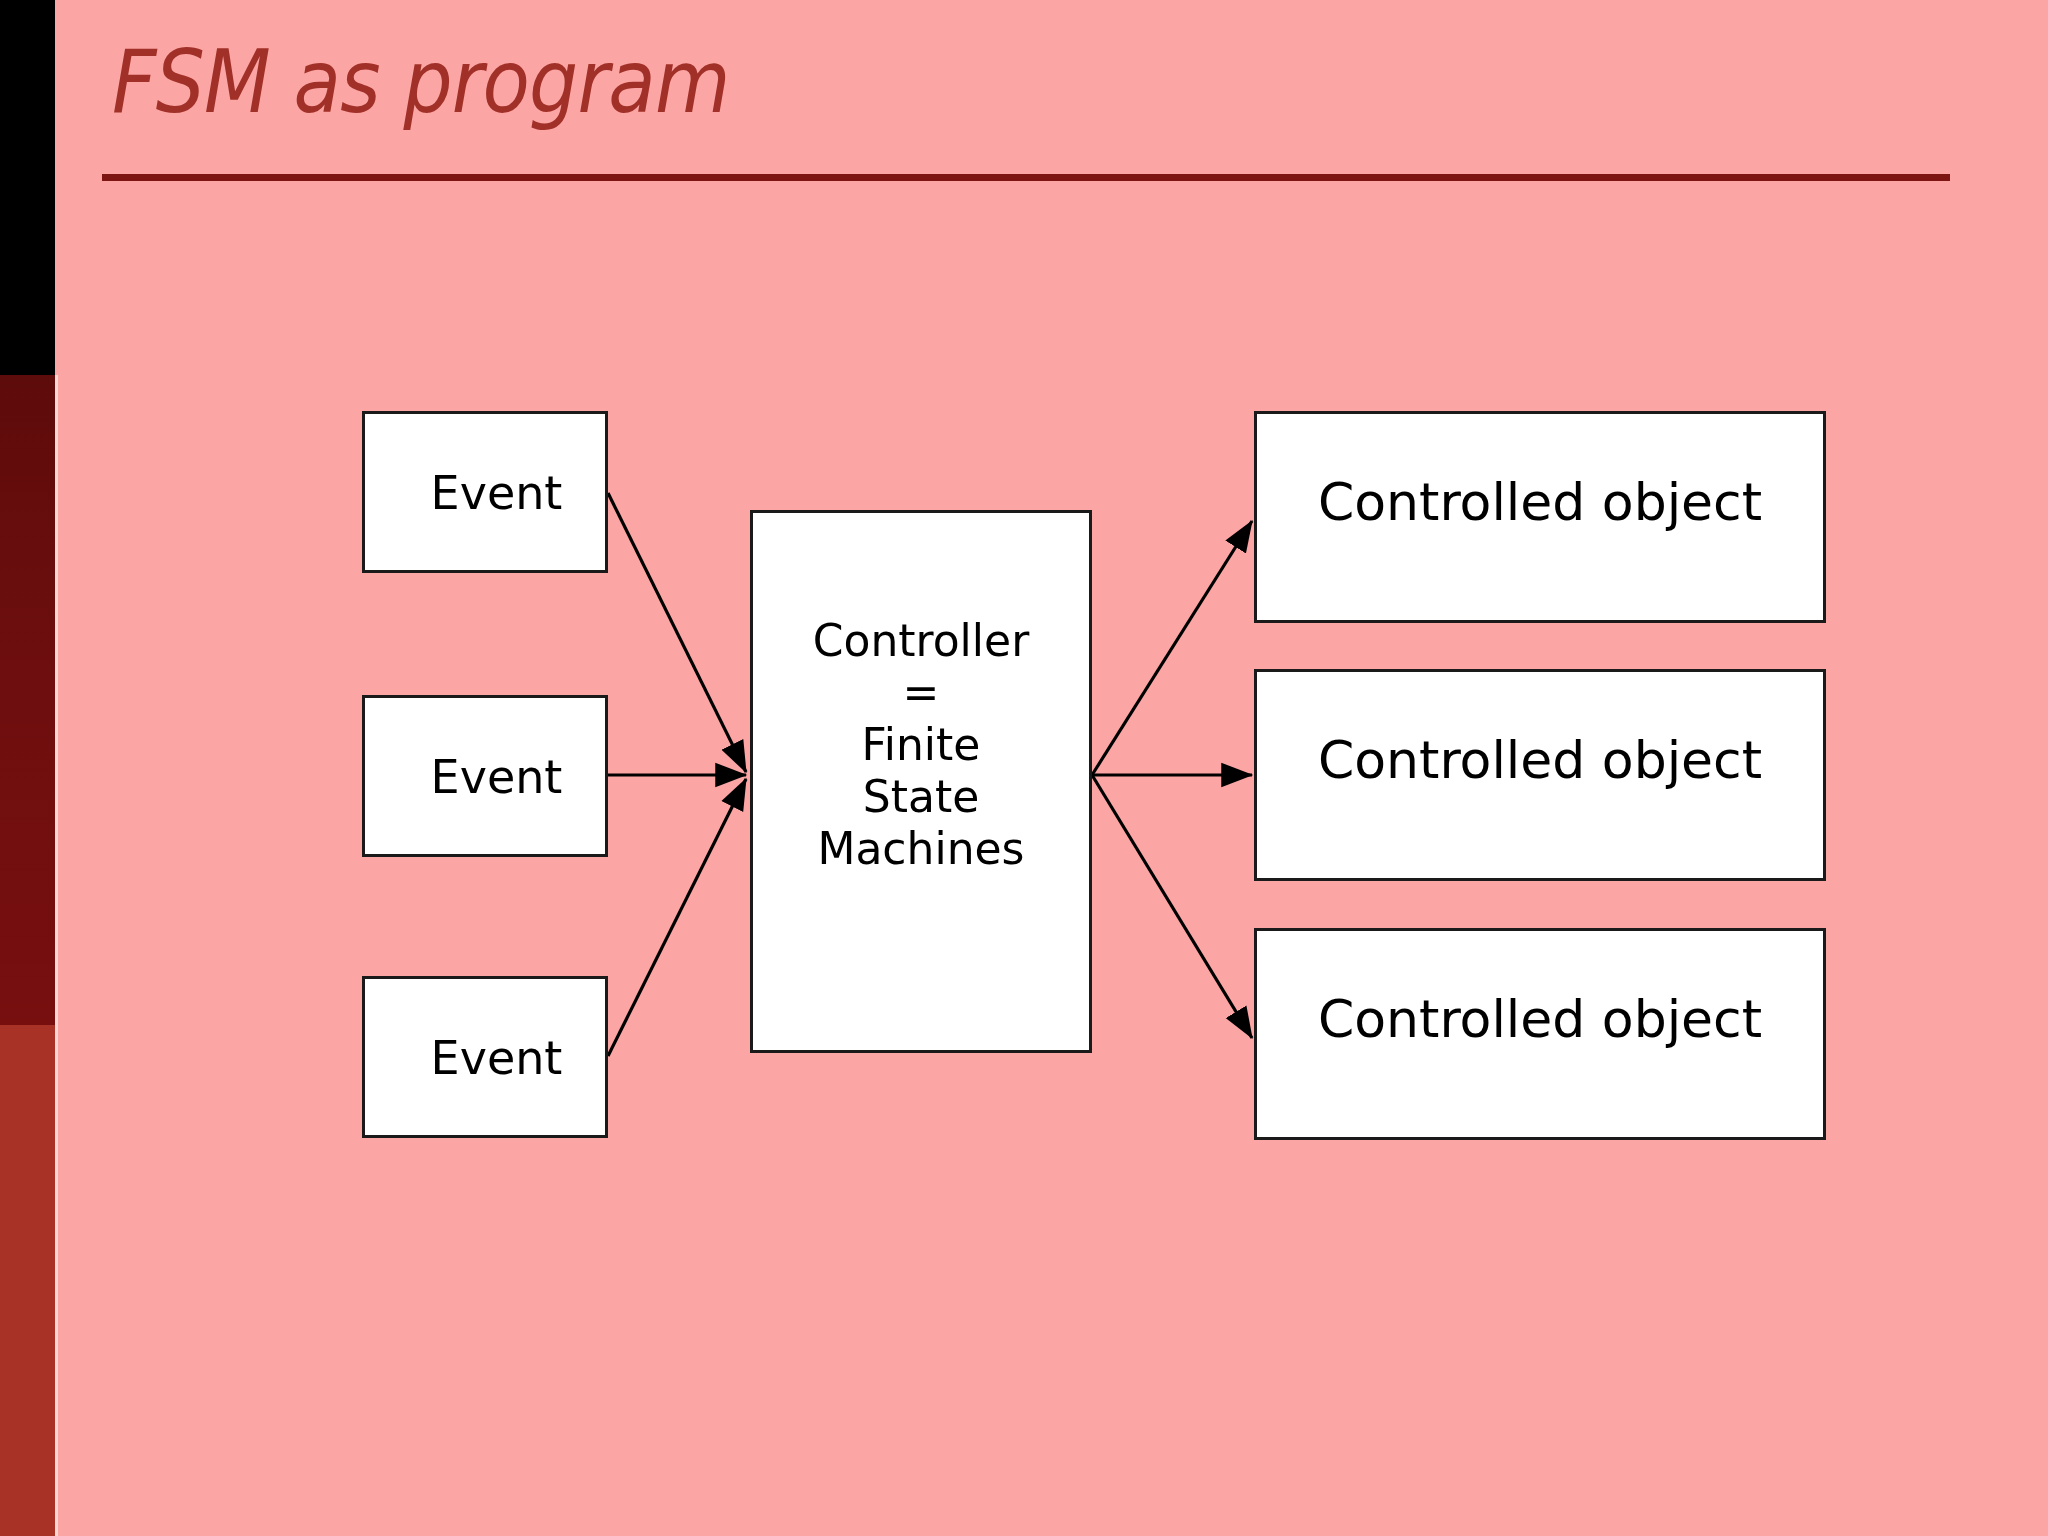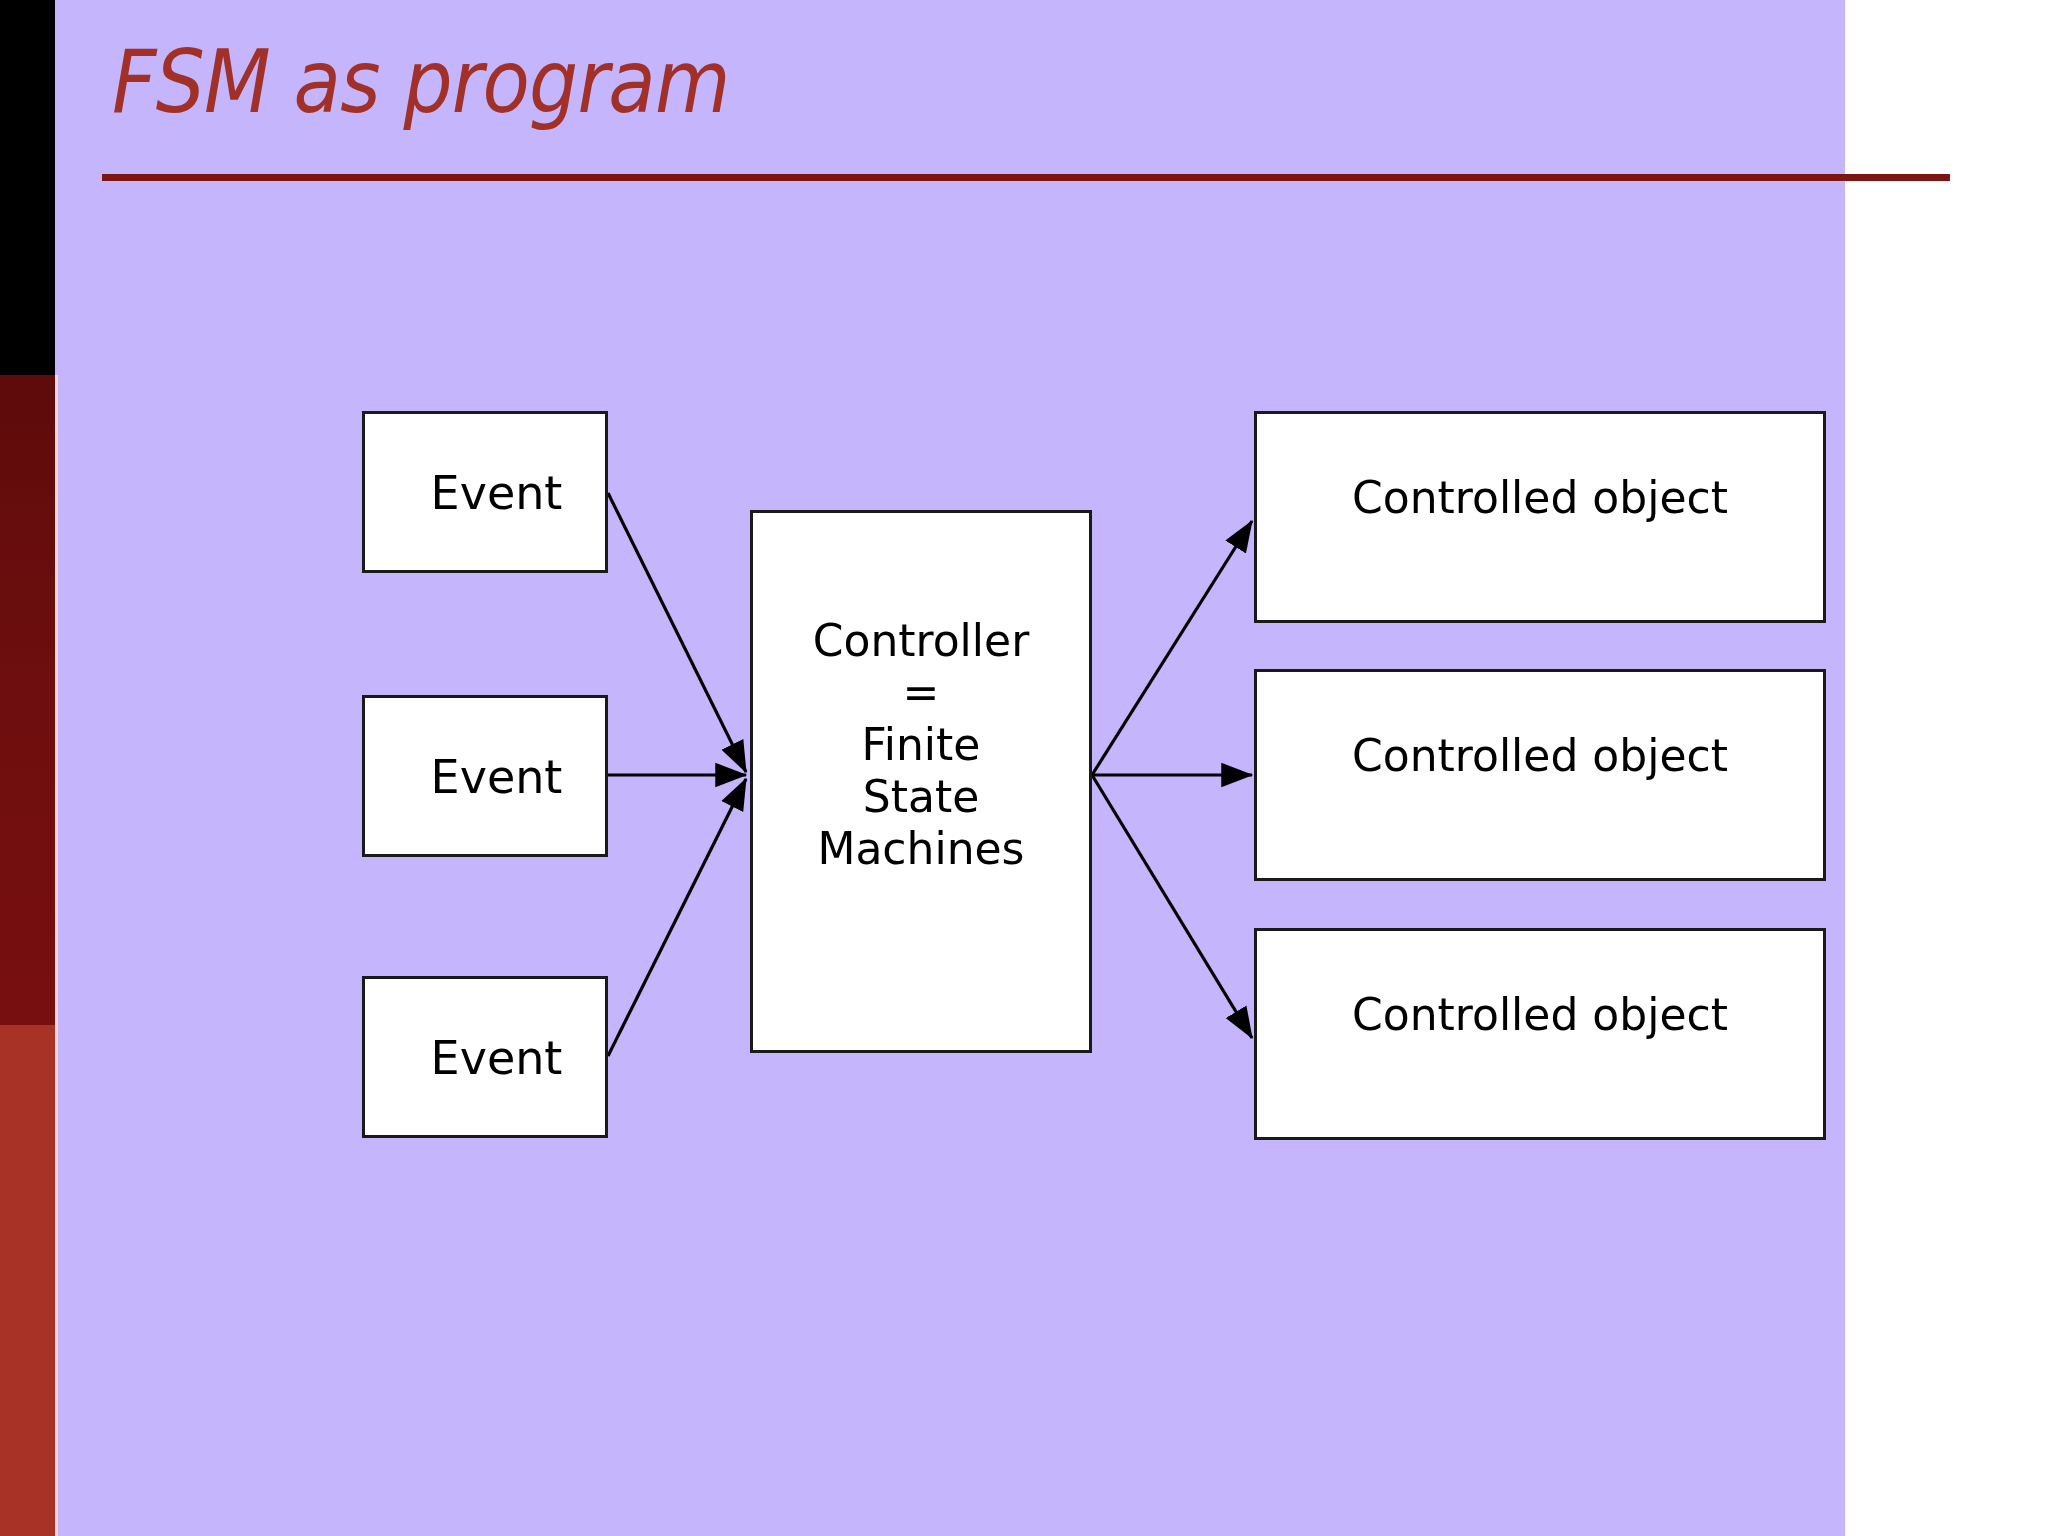--- a/index.html
+++ b/index.html
@@ -8,23 +8,23 @@
     background: #ffffff;
   }
   body {
     width: 2048px;
     height: 1536px;
     overflow: hidden;
     font-family: "DejaVu Sans", sans-serif;
   }
   .slide {
     position: relative;
-    width: 1845px;
-    height: 1536px;
-    background: #c4b5fd;
+    width: 2048px;
+    height: 1536px;
+    background: #fca5a5;
   }
 
   
   .accent-col {
     position: absolute;
     left: 0;
     top: 0;
     width: 55px;
     height: 1536px;
   }
@@ -109,21 +109,21 @@
   .node-ctrl .node-label {
     padding-top: 102px;
     text-align: center;
     line-height: 1.18;
     white-space: pre-line;
   }
 
   .node-obj {
     width: 572px;
     height: 212px;
-    font-size: 44px;
+    font-size: 52px;
     align-items: flex-start;
   }
   .node-obj .node-label { padding-top: 58px; }
 
   .ev1 { left: 362px; top: 411px; }
   .ev2 { left: 362px; top: 695px; }
   .ev3 { left: 362px; top: 976px; }
 
   .ob1 { left: 1254px; top: 411px; }
   .ob2 { left: 1254px; top: 669px; }

